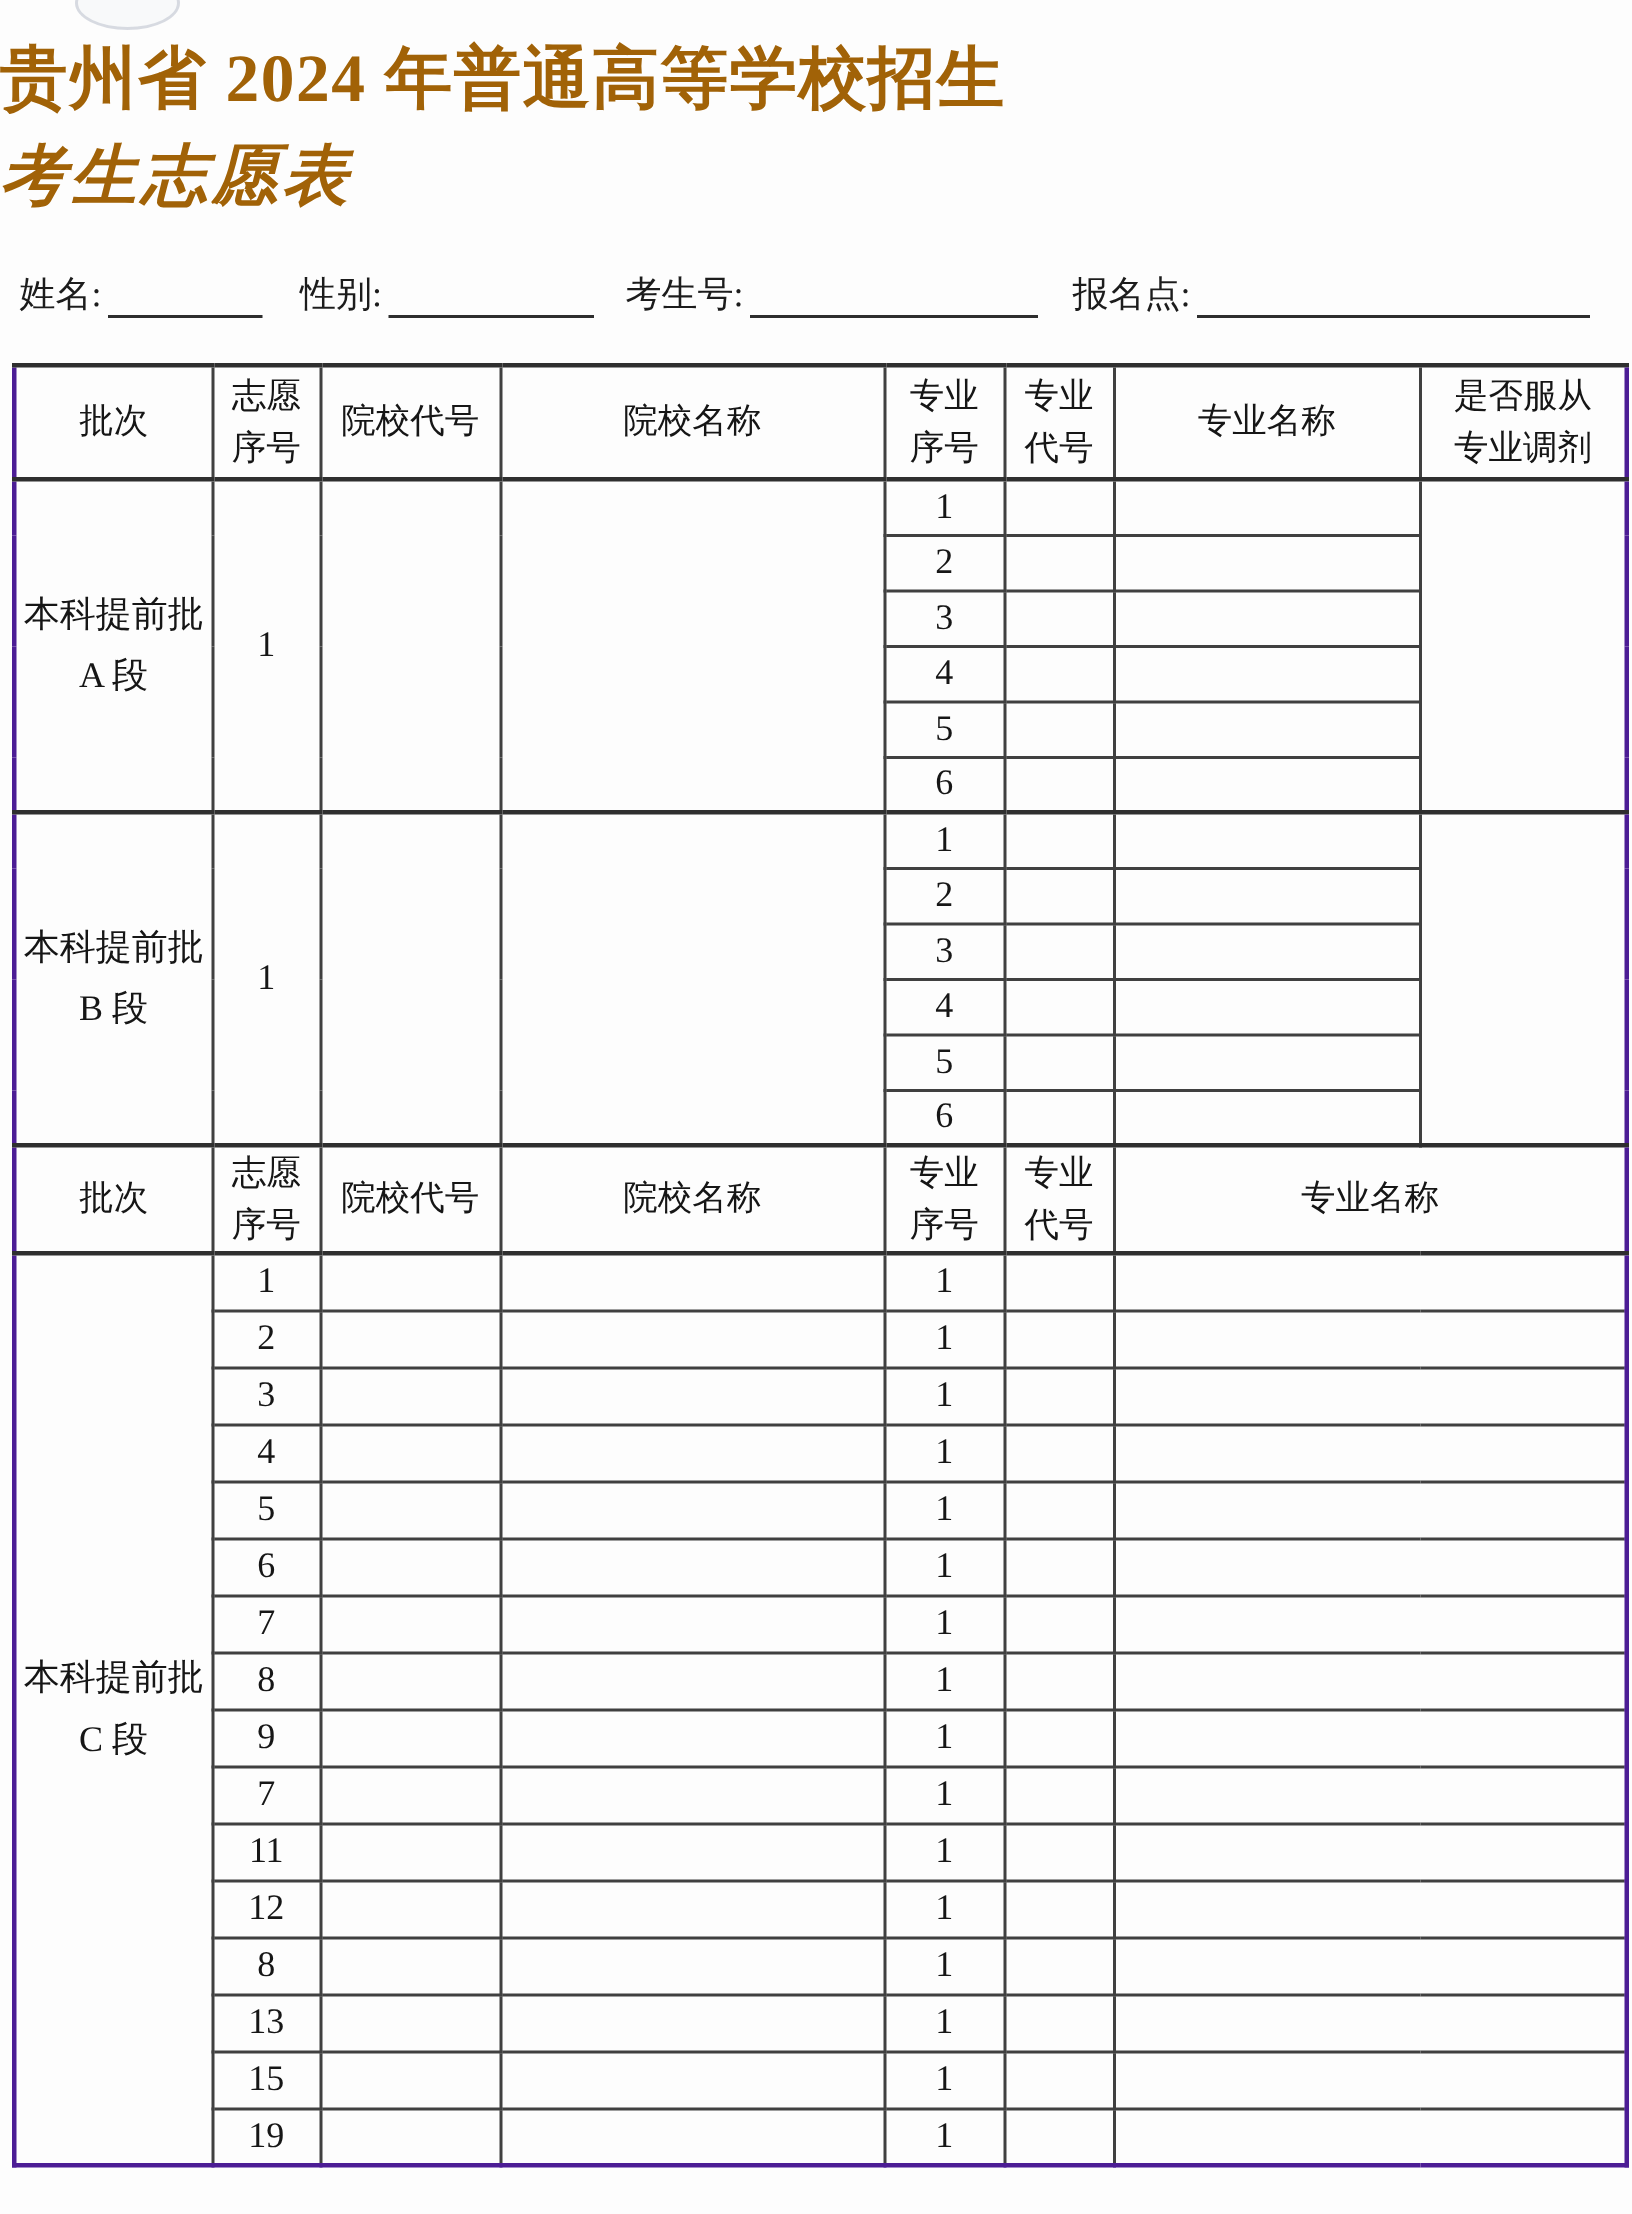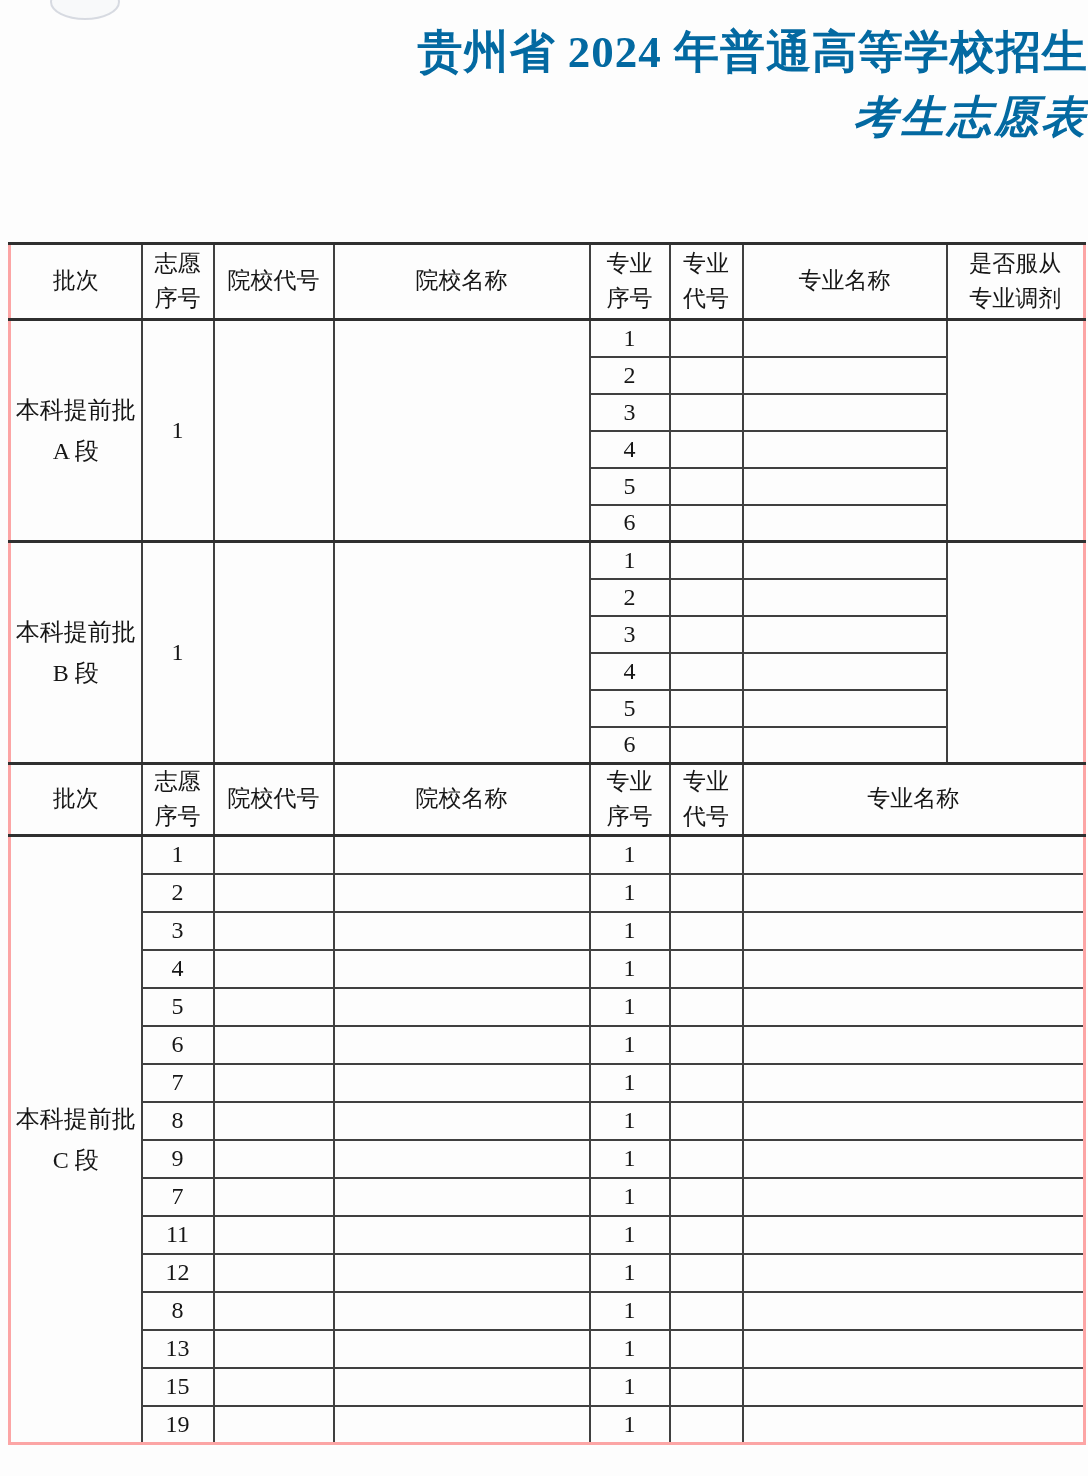--- a/index.html
+++ b/index.html
@@ -11,37 +11,37 @@
   .page {
     position:relative; width:1088px; height:1476px;
     background:#fdfdfd; color:#1c1c1c; overflow:hidden;
   }
   
   .logo-ghost {
     position:absolute; left:50px; top:-16px; width:66px; height:32px;
     border:2px solid rgba(130,140,160,0.28); border-radius:50%;
     background:rgba(170,180,200,0.06);
   }
-  .title { position:absolute; left:0; width:100%; text-align:right; font-weight:bold; color:#0369a1; }
+  .title { position:absolute; left:0; width:100%; text-align:left; font-weight:bold; color:#a16207; }
   .title-1 { top:22px; font-size:45px; letter-spacing:1px; }
   .title-2 { top:88px; font-size:44px; letter-spacing:3px;font-style:italic; }
 
   .fields { position:absolute; top:178px; left:0; width:100%; height:34px; font-size:24px; }
   .field { position:absolute; bottom:0; white-space:nowrap; }
   .field .lbl { display:inline-block; }
   .blank { display:inline-block; height:26px; border-bottom:2px solid #2e2e2e; vertical-align:bottom; margin-left:4px; }
   .f-name { left:13px; }   .f-name .blank { width:103px; }
   .f-gender { left:200px; } .f-gender .blank { width:137px; }
   .f-candno { left:417px; } .f-candno .blank { width:192px; }
   .f-regpt { left:715px; }  .f-regpt .blank { width:262px; }
 
   table.form {
     position:absolute; left:8px; top:242px;
     width:1075px; border-collapse:collapse; table-layout:fixed;
-    border:3px solid #fca5a5;
+    border:3px solid #4c1d95;
   }
   .form th, .form td {
     border:2px solid #404040;
     text-align:center; vertical-align:middle;
     padding:0; overflow:hidden;
     font-size:24px; color:#161616;
   }
   .form th { font-weight:normal; font-size:23px; line-height:1.5; }
   .pre { white-space:pre-line; }
   tr.hrow1 { height:76px; }
@@ -56,20 +56,34 @@
 </head>
 <body>
 
 <div class="page">
 
   <div class="logo-ghost"></div>
 
   <div class="title title-1">贵州省 2024 年普通高等学校招生</div>
   <div class="title title-2">考生志愿表</div>
 
+  <div class="fields">
+    <span class="field f-name">
+      <span class="lbl">姓名:</span><span class="blank"></span>
+    </span>
+    <span class="field f-gender">
+      <span class="lbl">性别:</span><span class="blank"></span>
+    </span>
+    <span class="field f-candno">
+      <span class="lbl">考生号:</span><span class="blank"></span>
+    </span>
+    <span class="field f-regpt">
+      <span class="lbl">报名点:</span><span class="blank"></span>
+    </span>
+  </div>
 
   <table class="form">
     <colgroup>
       <col style="width:132px">
         <col style="width:72px">
         <col style="width:120px">
         <col style="width:256px">
       <col style="width:80px">
         <col style="width:73px">
         <col style="width:204px">

